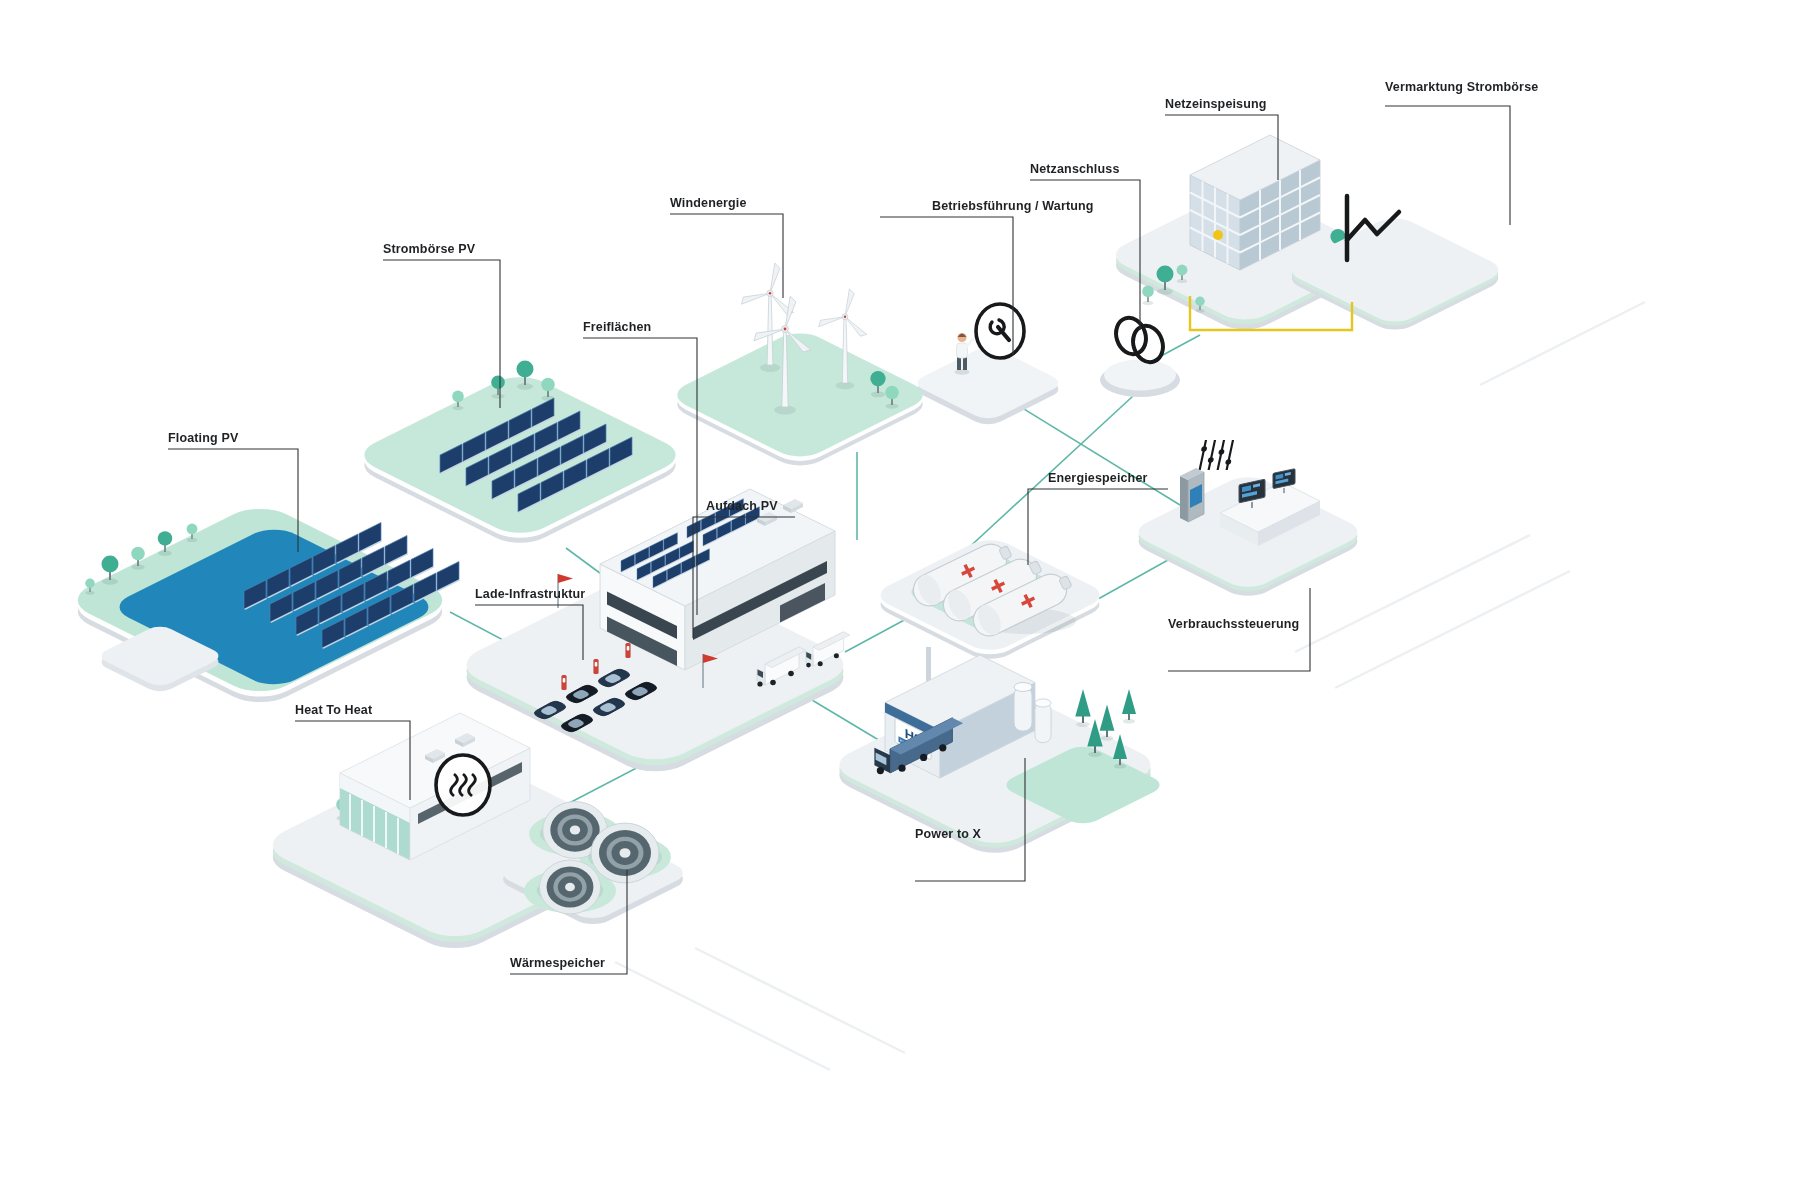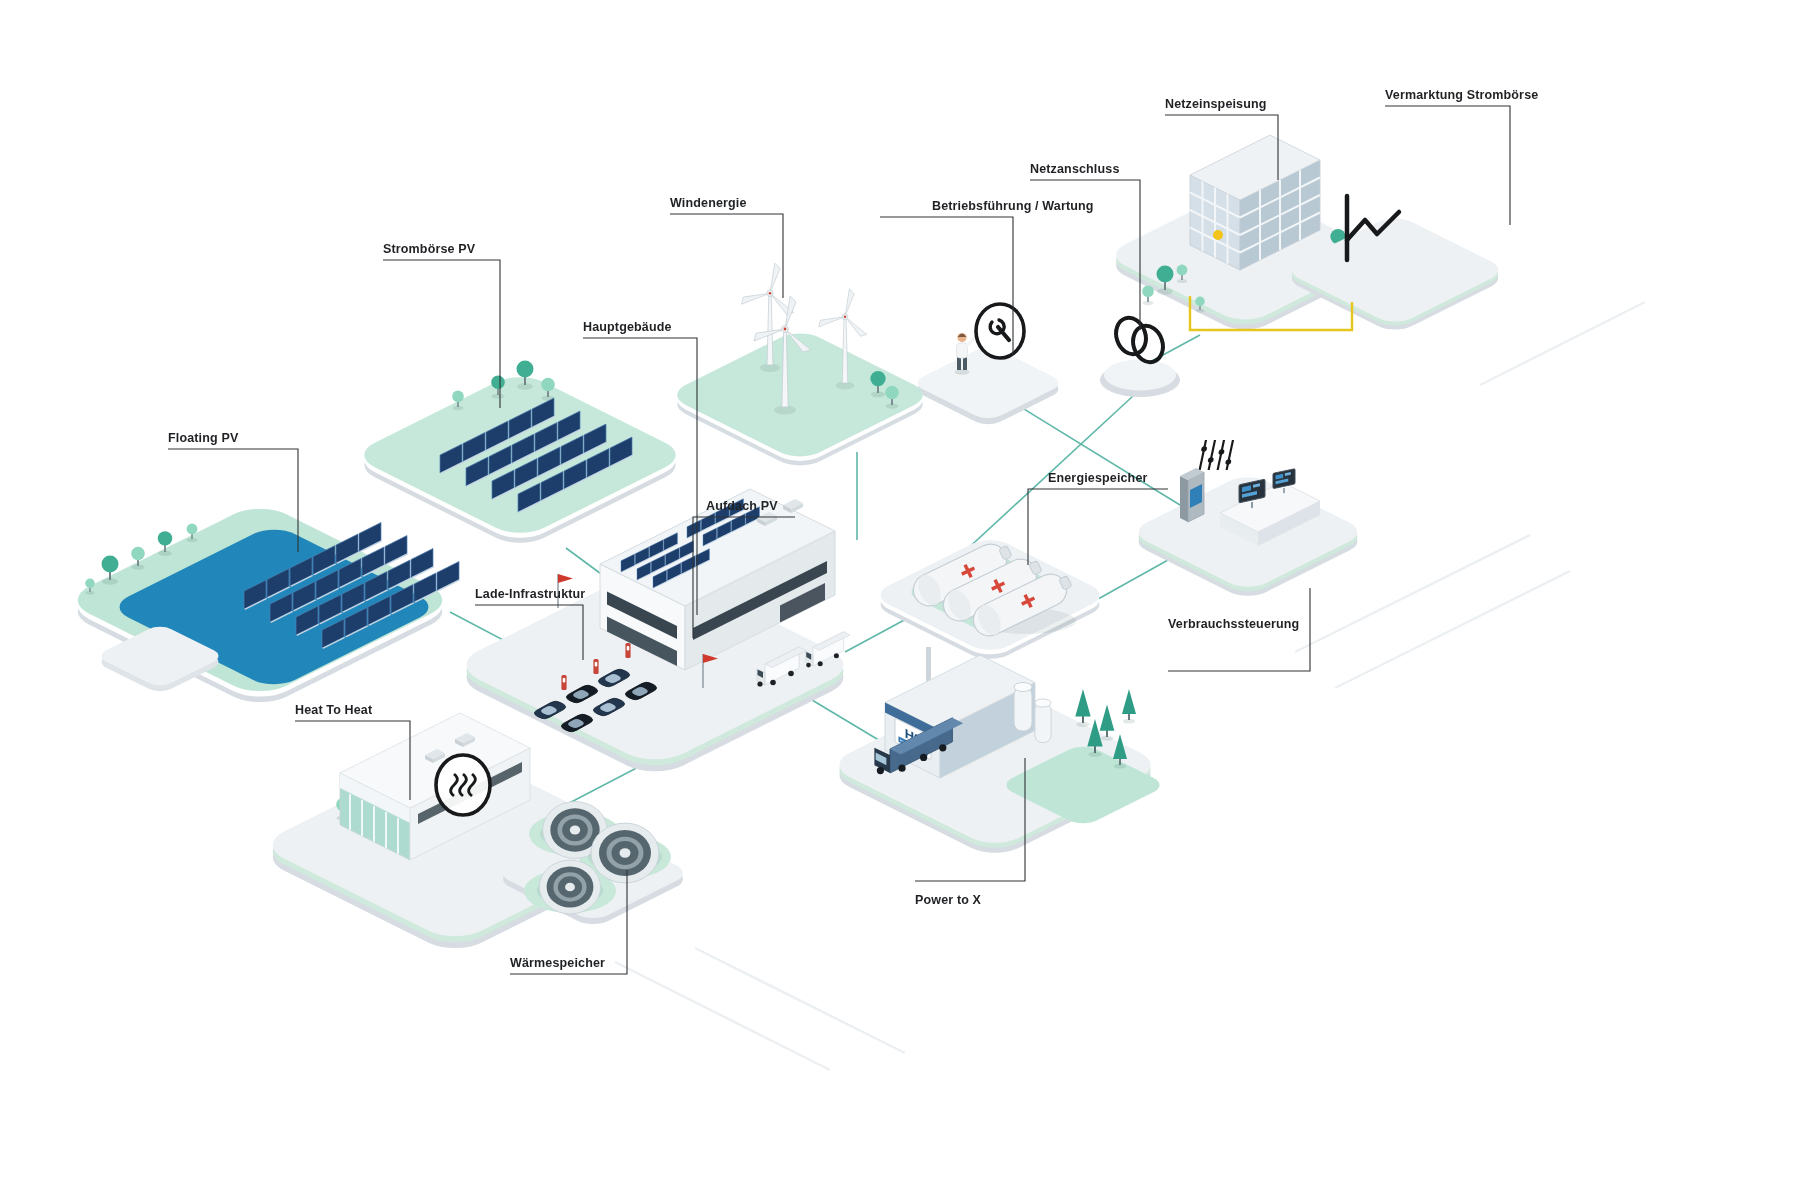--- a/index.html
+++ b/index.html
@@ -469,26 +469,26 @@
     <polyline points="795,517 693,517 693,638"></polyline>
     <polyline points="475,605 583,605 583,660"></polyline>
     <polyline points="295,721 410,721 410,800"></polyline>
     <polyline points="510,974 627,974 627,870"></polyline>
     <polyline points="915,881 1025,881 1025,758"></polyline>
   </g>
 </svg>
 
 <div class="lbl" style="left:168px;top:431px">Floating PV</div>
 <div class="lbl" style="left:383px;top:242px">Strombörse PV</div>
-<div class="lbl" style="left:583px;top:320px">Hauptgebäude</div>
+<div class="lbl" style="left:583px;top:320px">Freiflächen</div>
 <div class="lbl" style="left:670px;top:196px">Windenergie</div>
 <div class="lbl" style="left:932px;top:199px">Betriebsführung / Wartung</div>
 <div class="lbl" style="left:1030px;top:162px">Netzanschluss</div>
 <div class="lbl" style="left:1165px;top:97px">Netzeinspeisung</div>
-<div class="lbl" style="left:1385px;top:88px">Vermarktung Strombörse</div>
+<div class="lbl" style="left:1385px;top:80px">Vermarktung Strombörse</div>
 <div class="lbl" style="left:1048px;top:471px">Energiespeicher</div>
 <div class="lbl" style="left:1168px;top:617px">Verbrauchssteuerung</div>
 <div class="lbl" style="left:706px;top:499px">Aufdach PV</div>
 <div class="lbl" style="left:475px;top:587px">Lade-Infrastruktur</div>
 <div class="lbl" style="left:295px;top:703px">Heat To Heat</div>
 <div class="lbl" style="left:510px;top:956px">Wärmespeicher</div>
-<div class="lbl" style="left:915px;top:893px">Power to X</div>
+<div class="lbl" style="left:915px;top:827px">Power to X</div>
 </div>
 
 </body></html>

